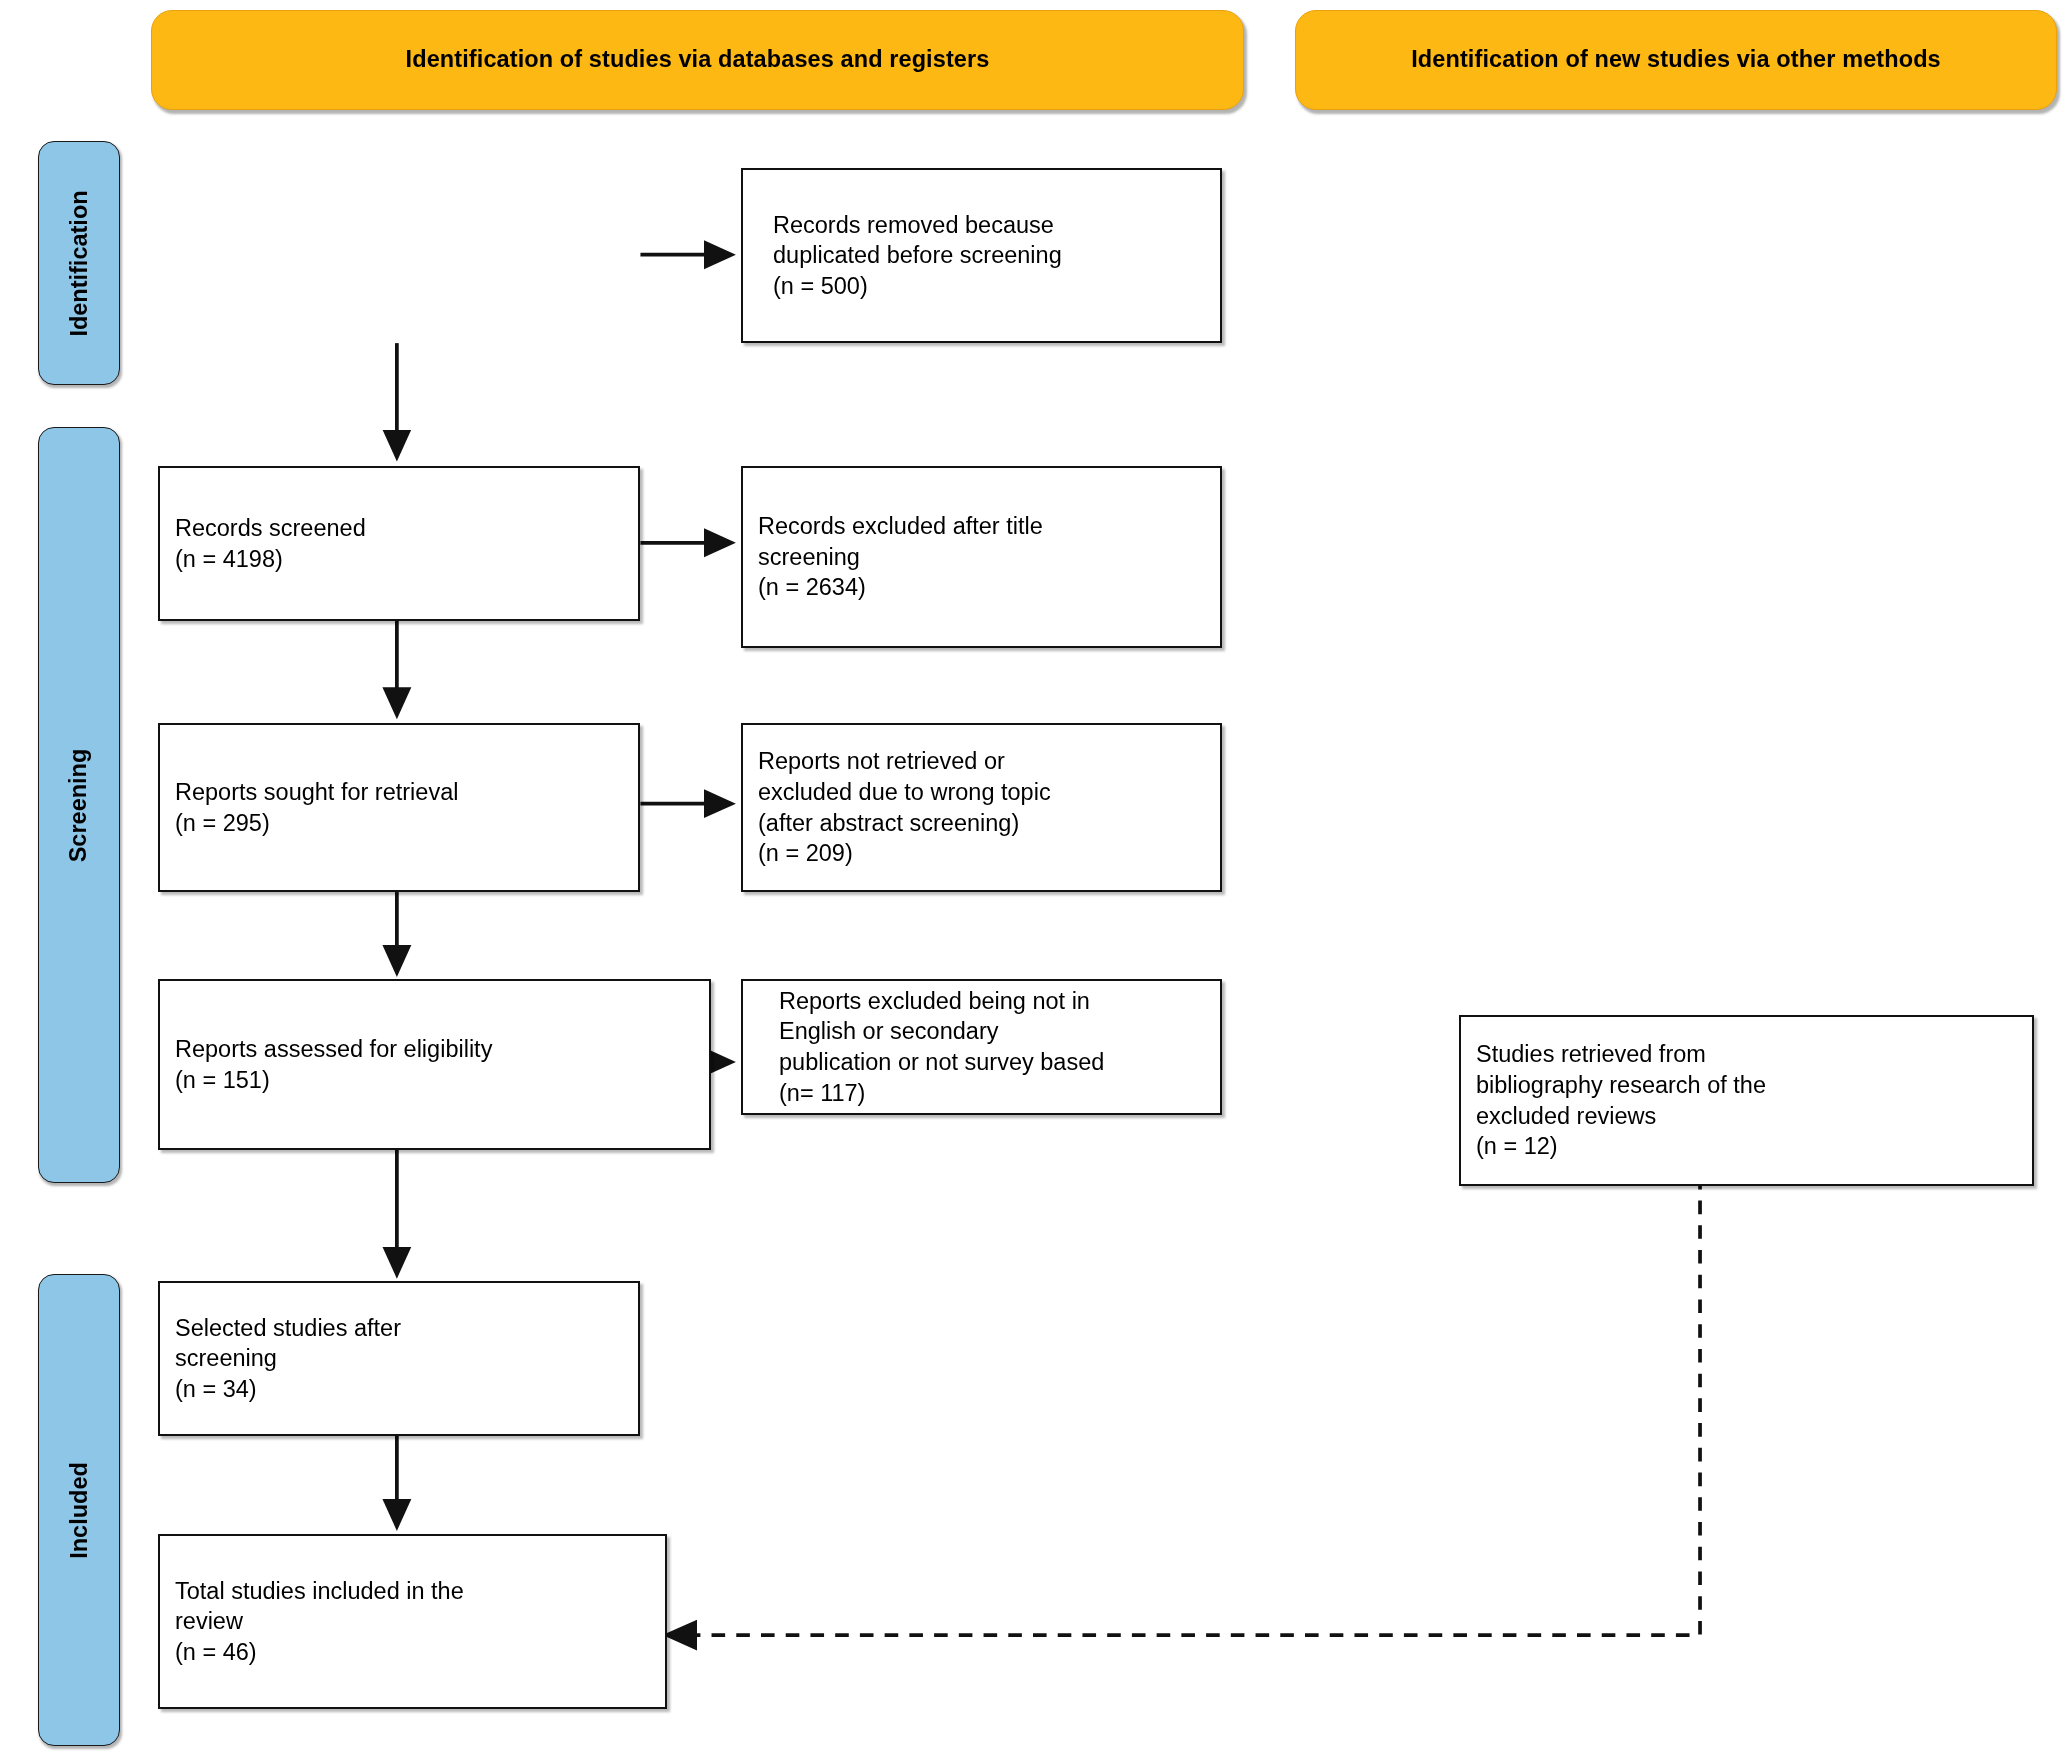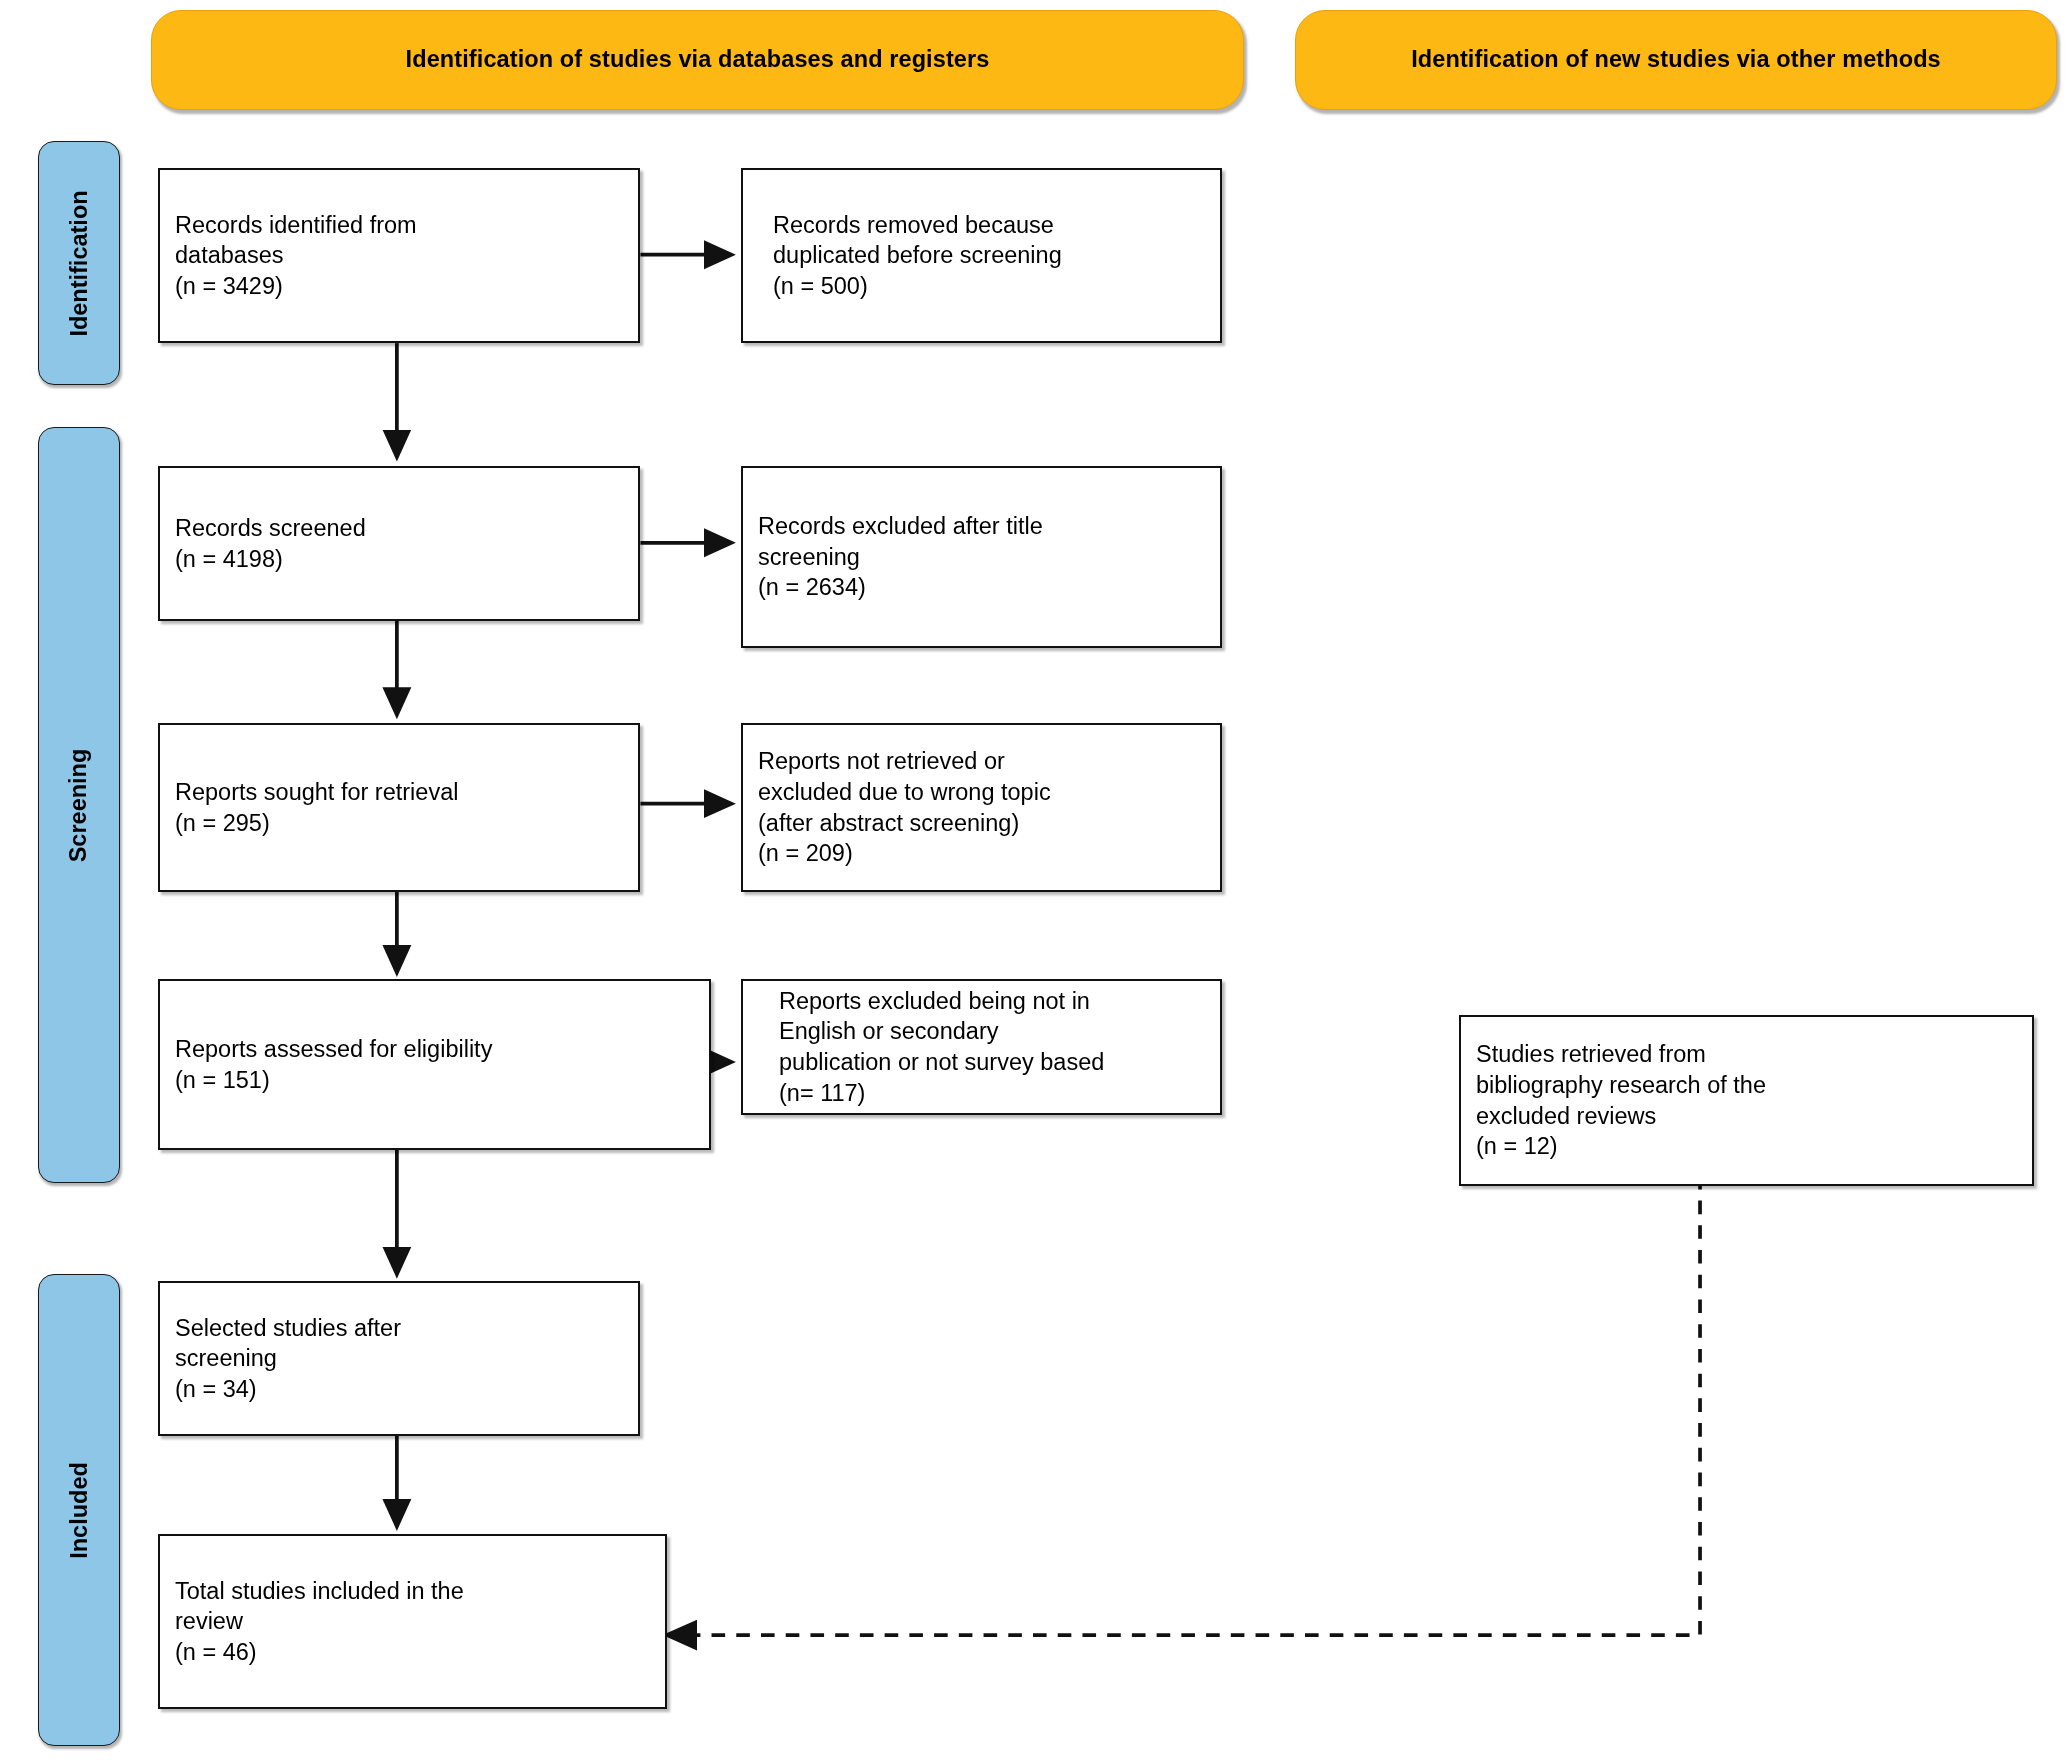--- a/index.html
+++ b/index.html
@@ -4,21 +4,21 @@
 <style>
   html,body{margin:0;padding:0;background:#ffffff;}
   body{font-family:"Liberation Sans","DejaVu Sans",sans-serif;}
   #canvas{position:relative;width:2066px;height:1760px;background:#fff;overflow:hidden;}
 
   
   .phase-header{
     position:absolute;
     background:#FDB813;
     border:1.9px solid #E9A20B;
-    border-radius:30px;
+    border-radius:21px;
     box-shadow:2.5px 3.1px 2.5px rgba(0,0,0,0.30);
     display:flex;align-items:center;justify-content:center;
     color:#000;font-weight:bold;font-size:23.5px;letter-spacing:0.1px;
     text-align:center;line-height:1.15;
   }
 
   
   .stage-label{
     position:absolute;
     background:#8EC6E8;
@@ -92,25 +92,20 @@
   </div>
 
   <div class="stage-label" style="left:38px;top:427px;width:80px;height:754px;">
     <span>Screening</span>
   </div>
 
   <div class="stage-label" style="left:38px;top:1274px;width:80px;height:470px;">
     <span>Included</span>
   </div>
 
-  <div class="flow-box" style="left:158px;top:168px;width:482px;height:175px;">
-    <div class="txt">Records identified from
-databases
-(n = 3429)</div>
-  </div>
 
   <div class="flow-box" style="left:741px;top:168px;width:481px;height:175px;padding-left:30px;">
     <div class="txt">Records removed because
 duplicated before screening
 (n = 500)</div>
   </div>
 
   <div class="flow-box" style="left:158px;top:466px;width:482px;height:155px;">
     <div class="txt">Records screened
 (n = 4198)</div>

